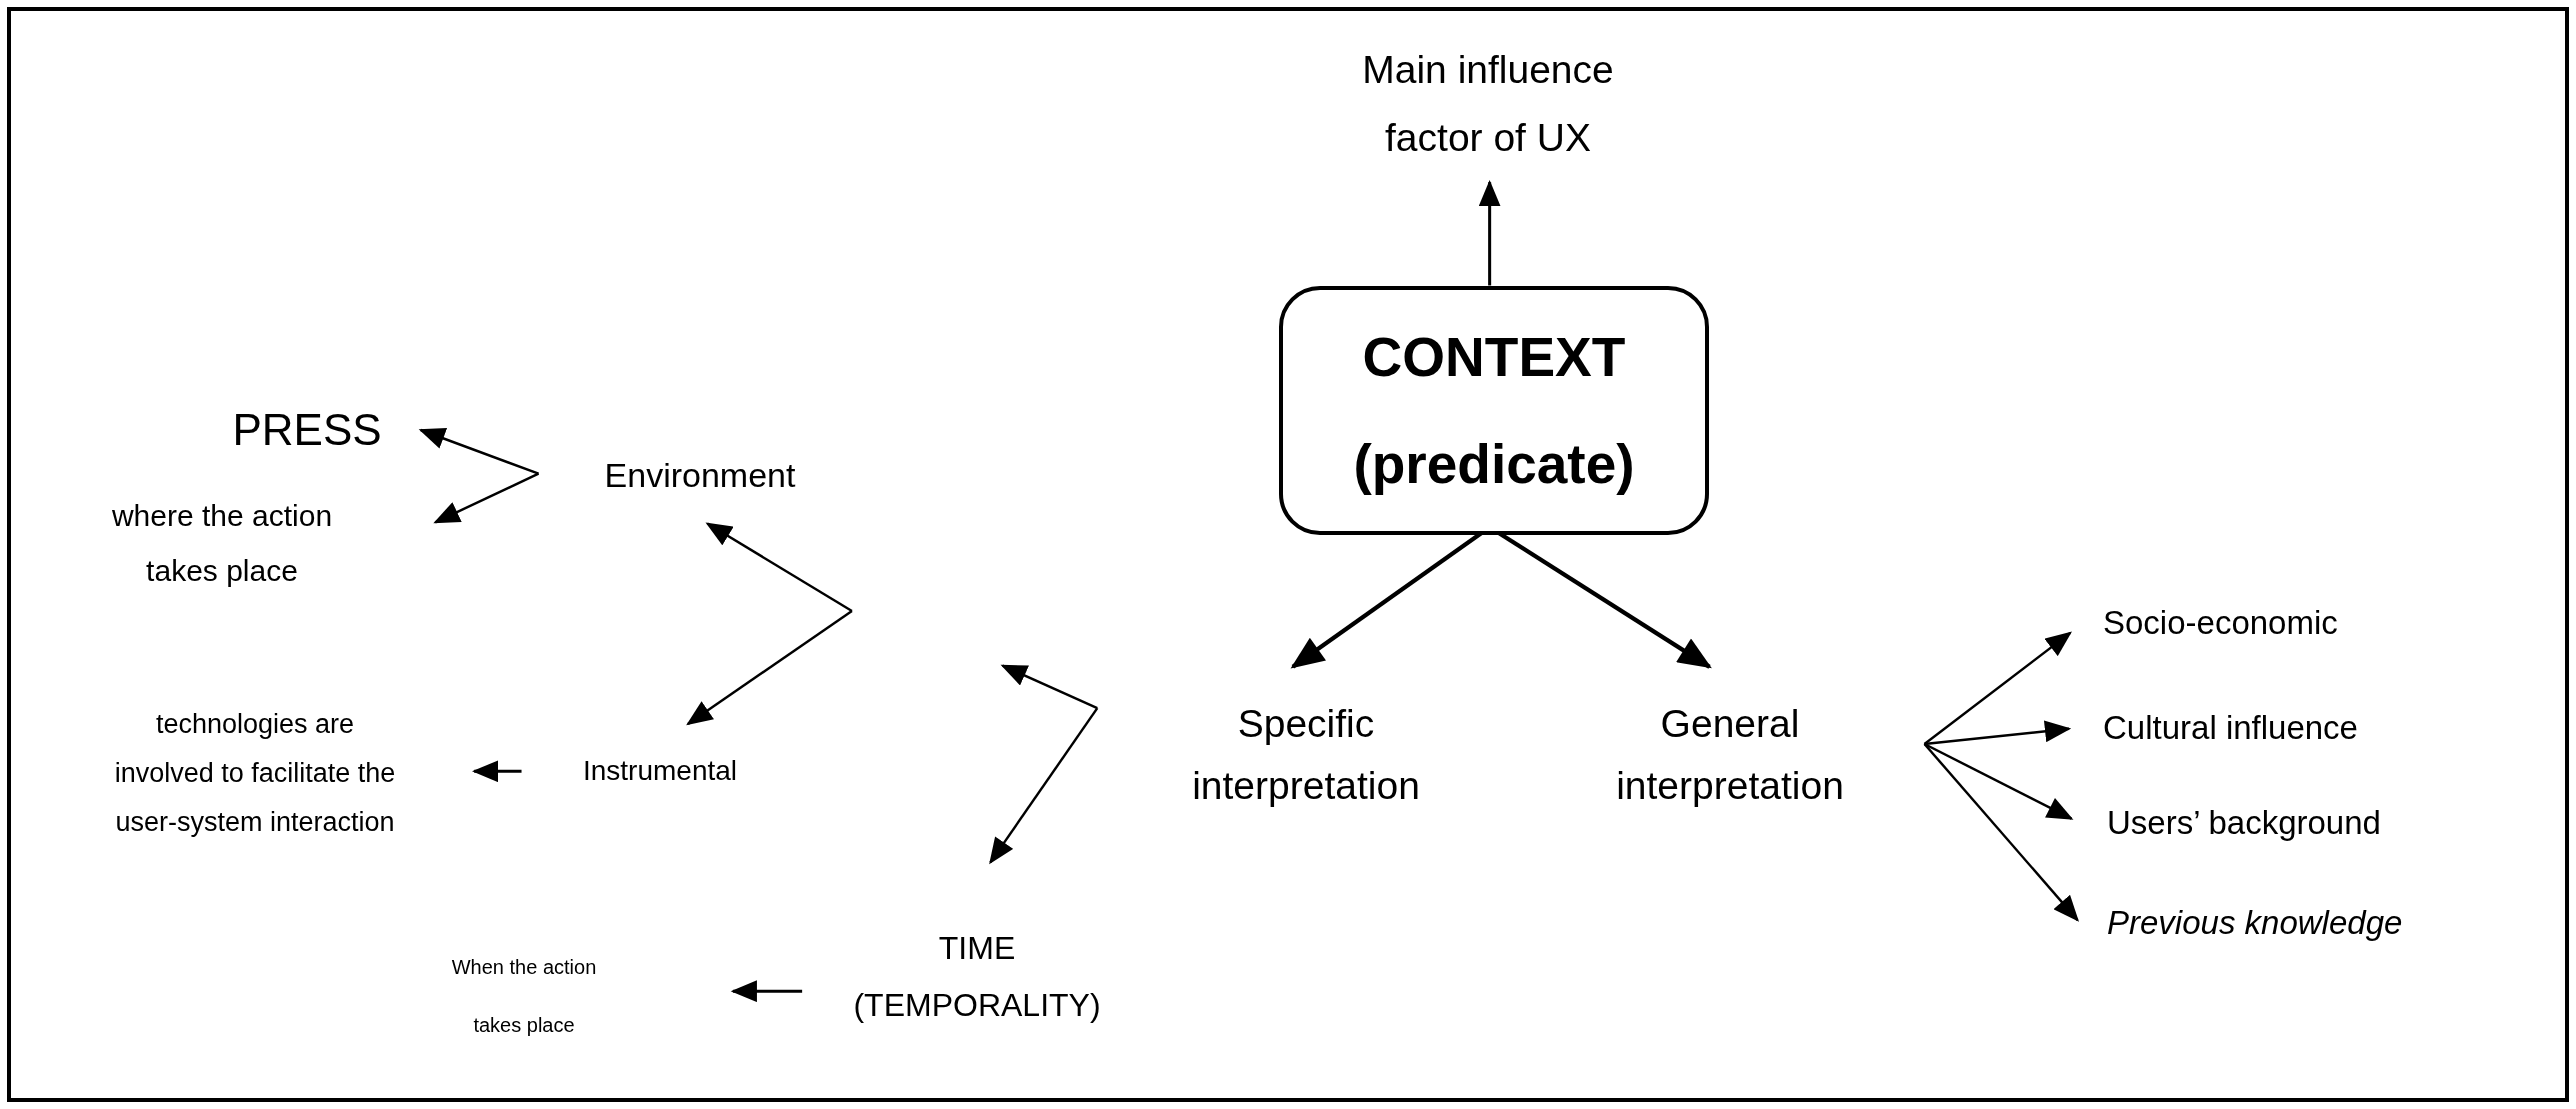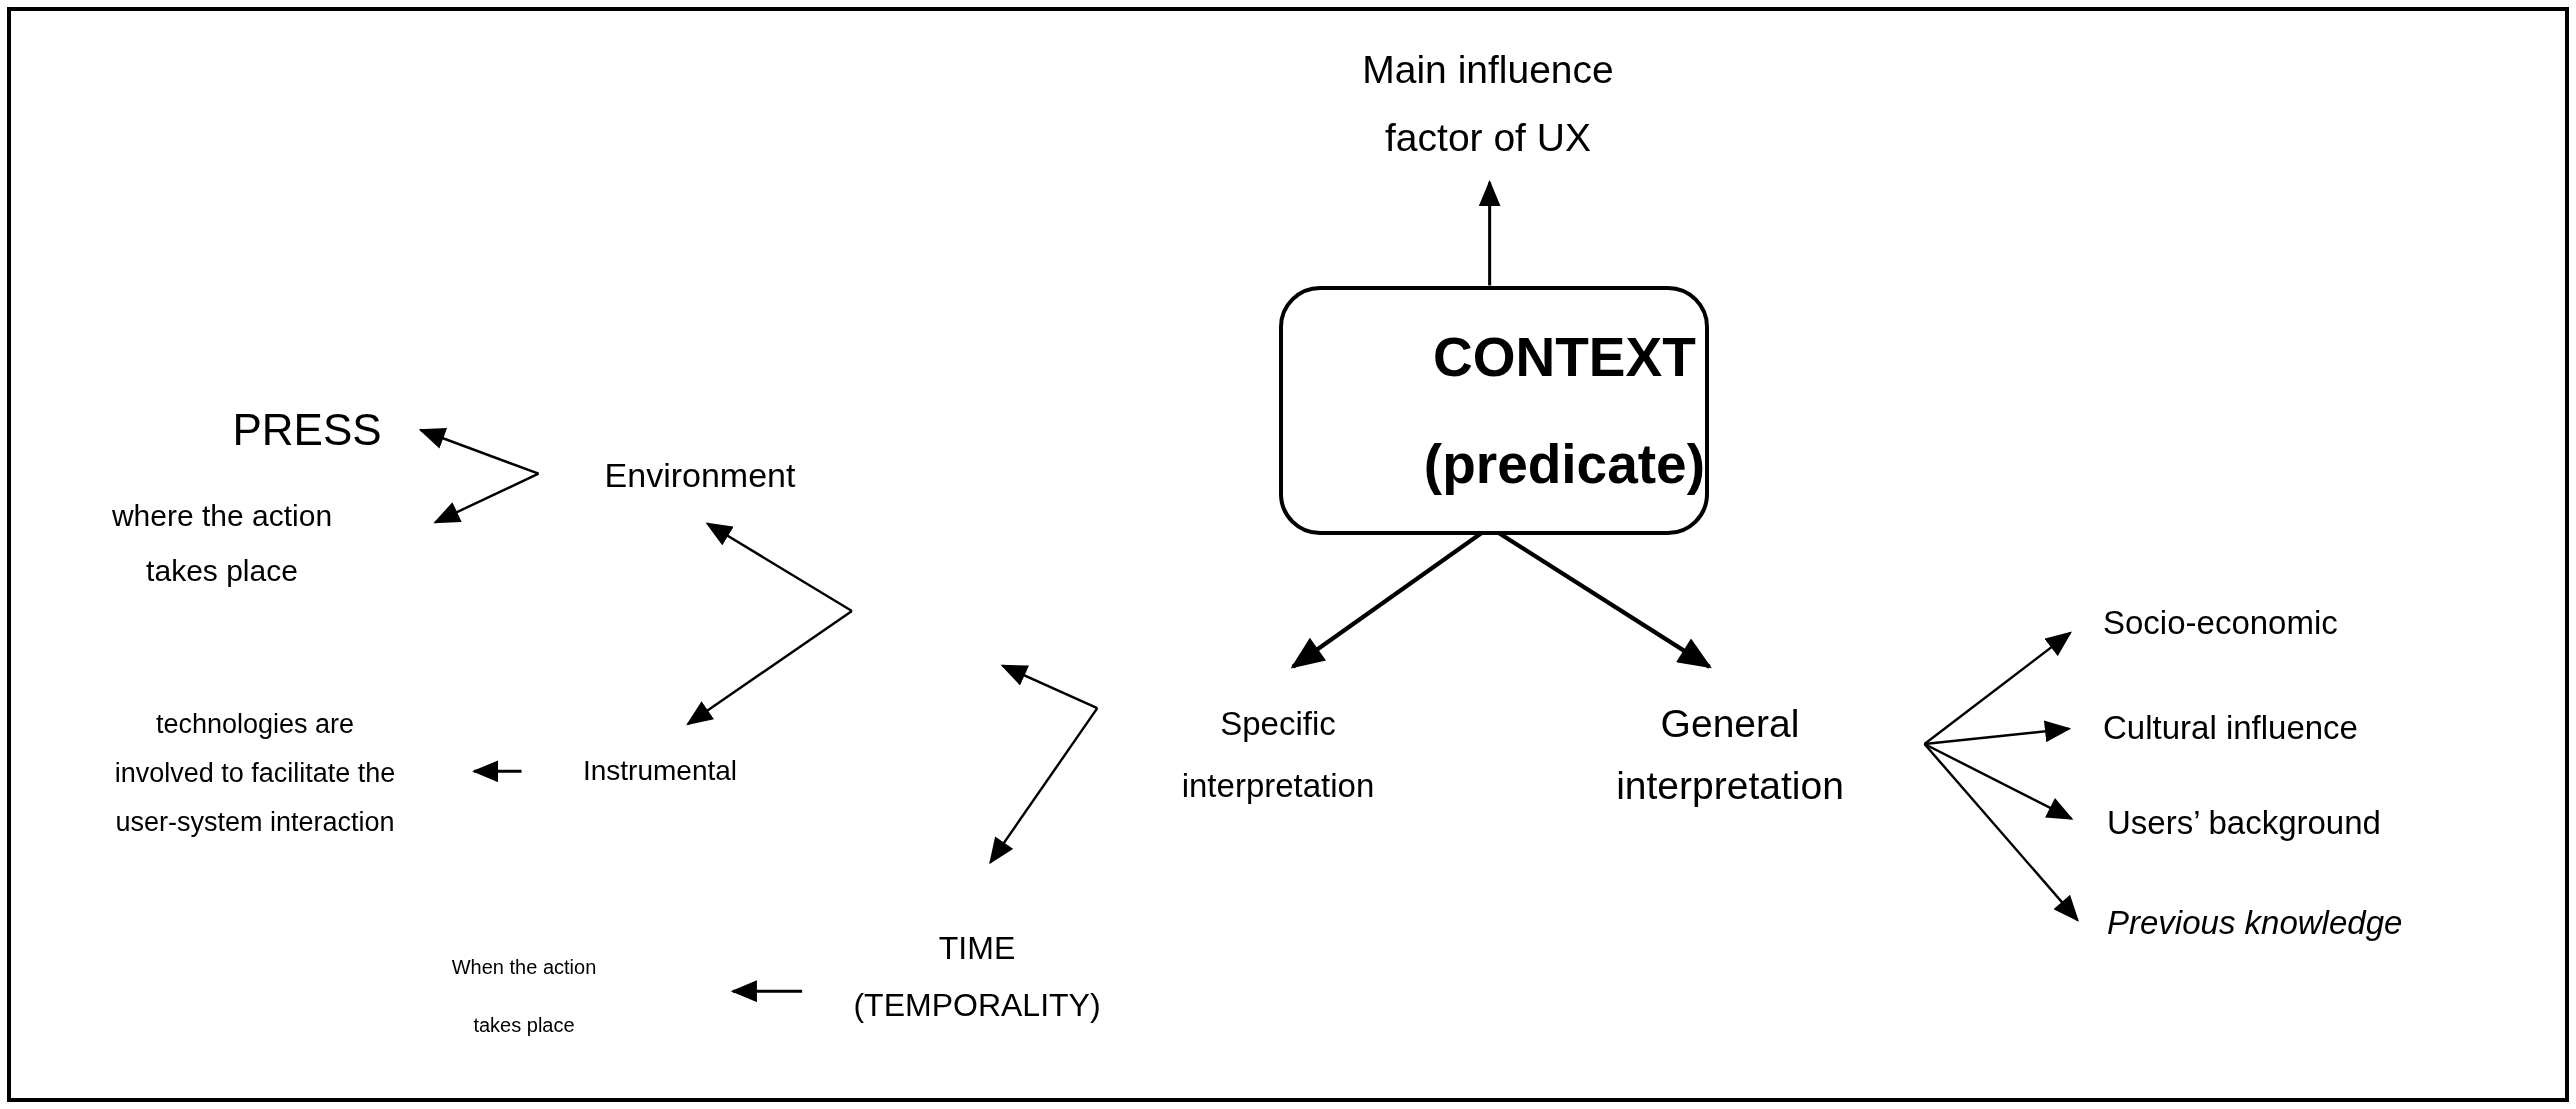--- a/index.html
+++ b/index.html
@@ -30,33 +30,33 @@
   .node {
     position: absolute;
     transform: translate(-50%, -50%);
     text-align: center;
     white-space: pre-line;
     color: #000000;
   }
   .bold { font-weight: 400; }
 
   #main-influence { left: 1488px; top: 104px;  font-size: 39px; line-height: 68px; }
-  #specific       { left: 1278px; top: 755px; font-size: 33px; line-height: 62px; text-align: center; }
+  #specific       { left: 1306px; top: 755px; font-size: 39px; line-height: 62px; text-align: center; }
   #general        { left: 1730px; top: 755px; font-size: 39px; line-height: 62px; }
 
   #context-box {
     position: absolute;
     left: 1279px; top: 286px;
     width: 422px; height: 241px;
     border: 4.3px solid #000000;
     border-radius: 41px;
     background: #ffffff;
     display: flex;
     align-items: center;
-    justify-content: flex-end;
+    justify-content: center;
   }
   #context-box .box-text {
     font-size: 55px;
     font-weight: 700;
     line-height: 107px;
     text-align: center;
     white-space: pre-line;
   }
 
   #environment    { left: 700px; top: 475px;  font-size: 34px; }

